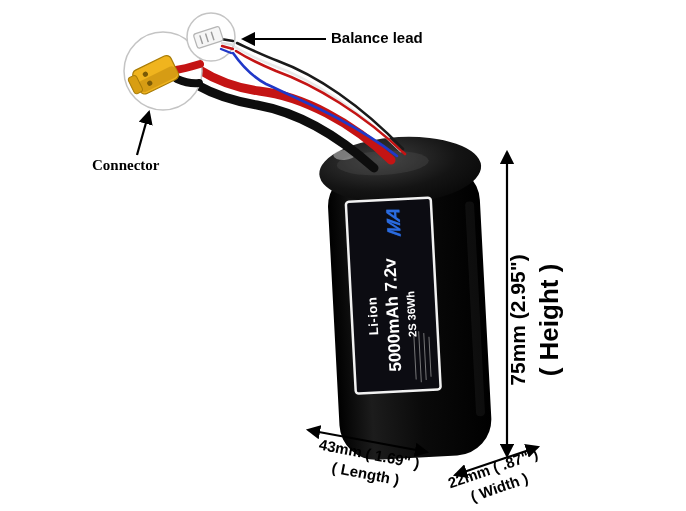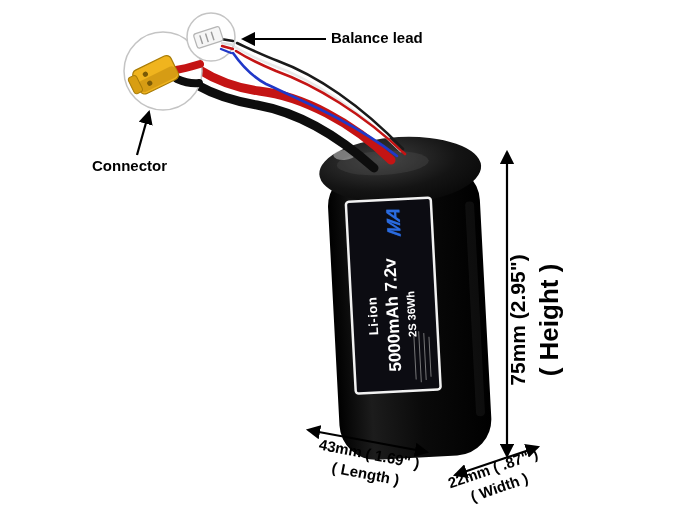--- a/index.html
+++ b/index.html
@@ -98,21 +98,21 @@
       <line x1="326" y1="39" x2="243" y2="39" marker-end="url(#arr)"></line>
       <line x1="137" y1="155" x2="149" y2="112" marker-end="url(#arr)"></line>
       <line x1="507" y1="152" x2="507" y2="456" marker-start="url(#arr)" marker-end="url(#arr)"></line>
       <line x1="308" y1="430" x2="427" y2="452" marker-start="url(#arr)" marker-end="url(#arr)"></line>
       <line x1="455" y1="475" x2="538" y2="447" marker-start="url(#arr)" marker-end="url(#arr)"></line>
     </g>
   </svg>
 
   <div class="txt callout" style="left:331px; top:29px;">Balance lead</div>
 
-  <div class="txt callout" style="left:92px; top:157px;">Connector</div>
+  <div class="txt callout" style="left:92px; top:157px;font-family:Liberation Serif, serif;">Connector</div>
 
   <div class="txt vdim" style="left:518px; top:320px; font-size:21px;">75mm (2.95")</div>
   <div class="txt vdim" style="left:549px; top:320px; font-size:26px;">( Height )</div>
 
   <div class="dim-block" style="left:300px; top:444px; width:135px; transform:rotate(11deg);">
     <div>43mm ( 1.69" )</div>
     <div>( Length )</div>
   </div>
 
   <div class="dim-block" style="left:437px; top:458px; width:118px; transform:rotate(-19deg);">

